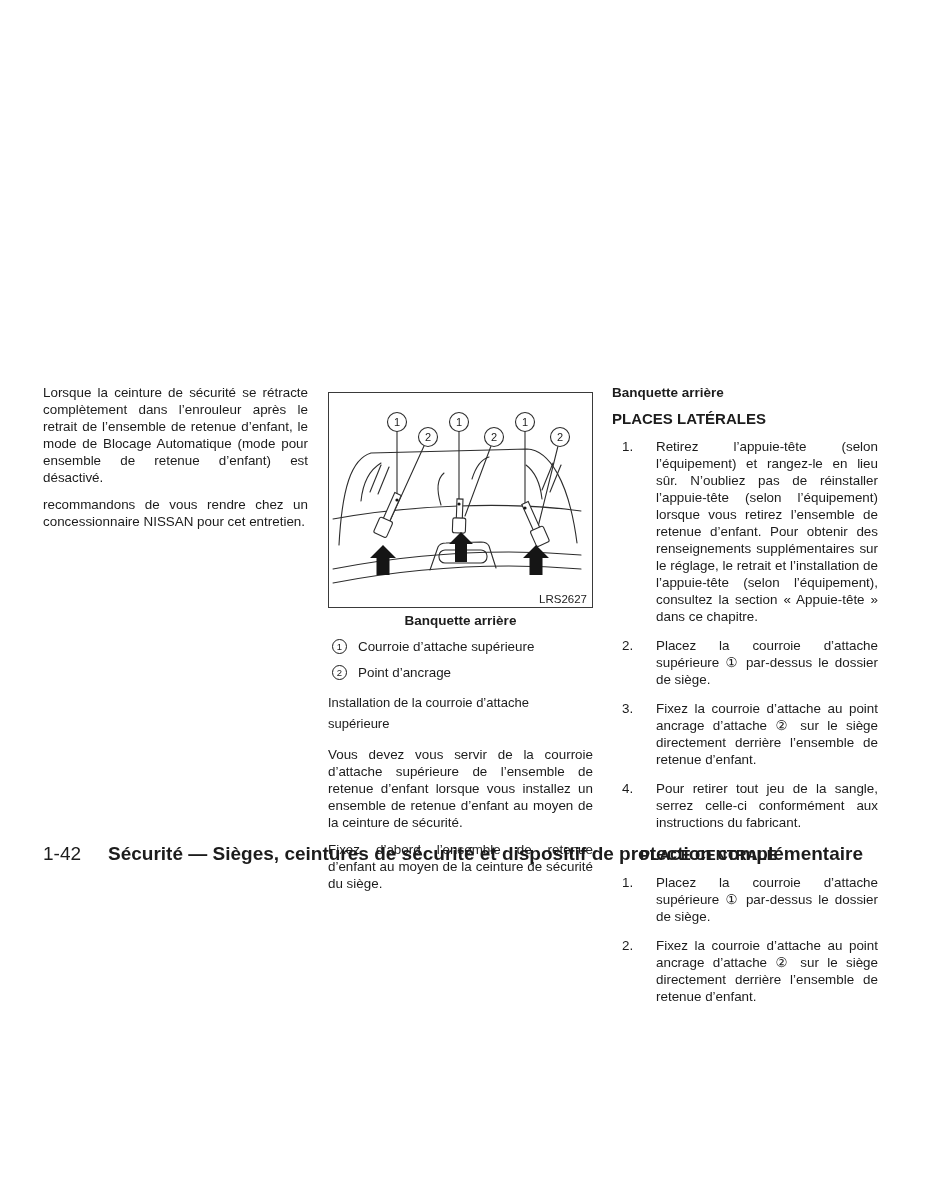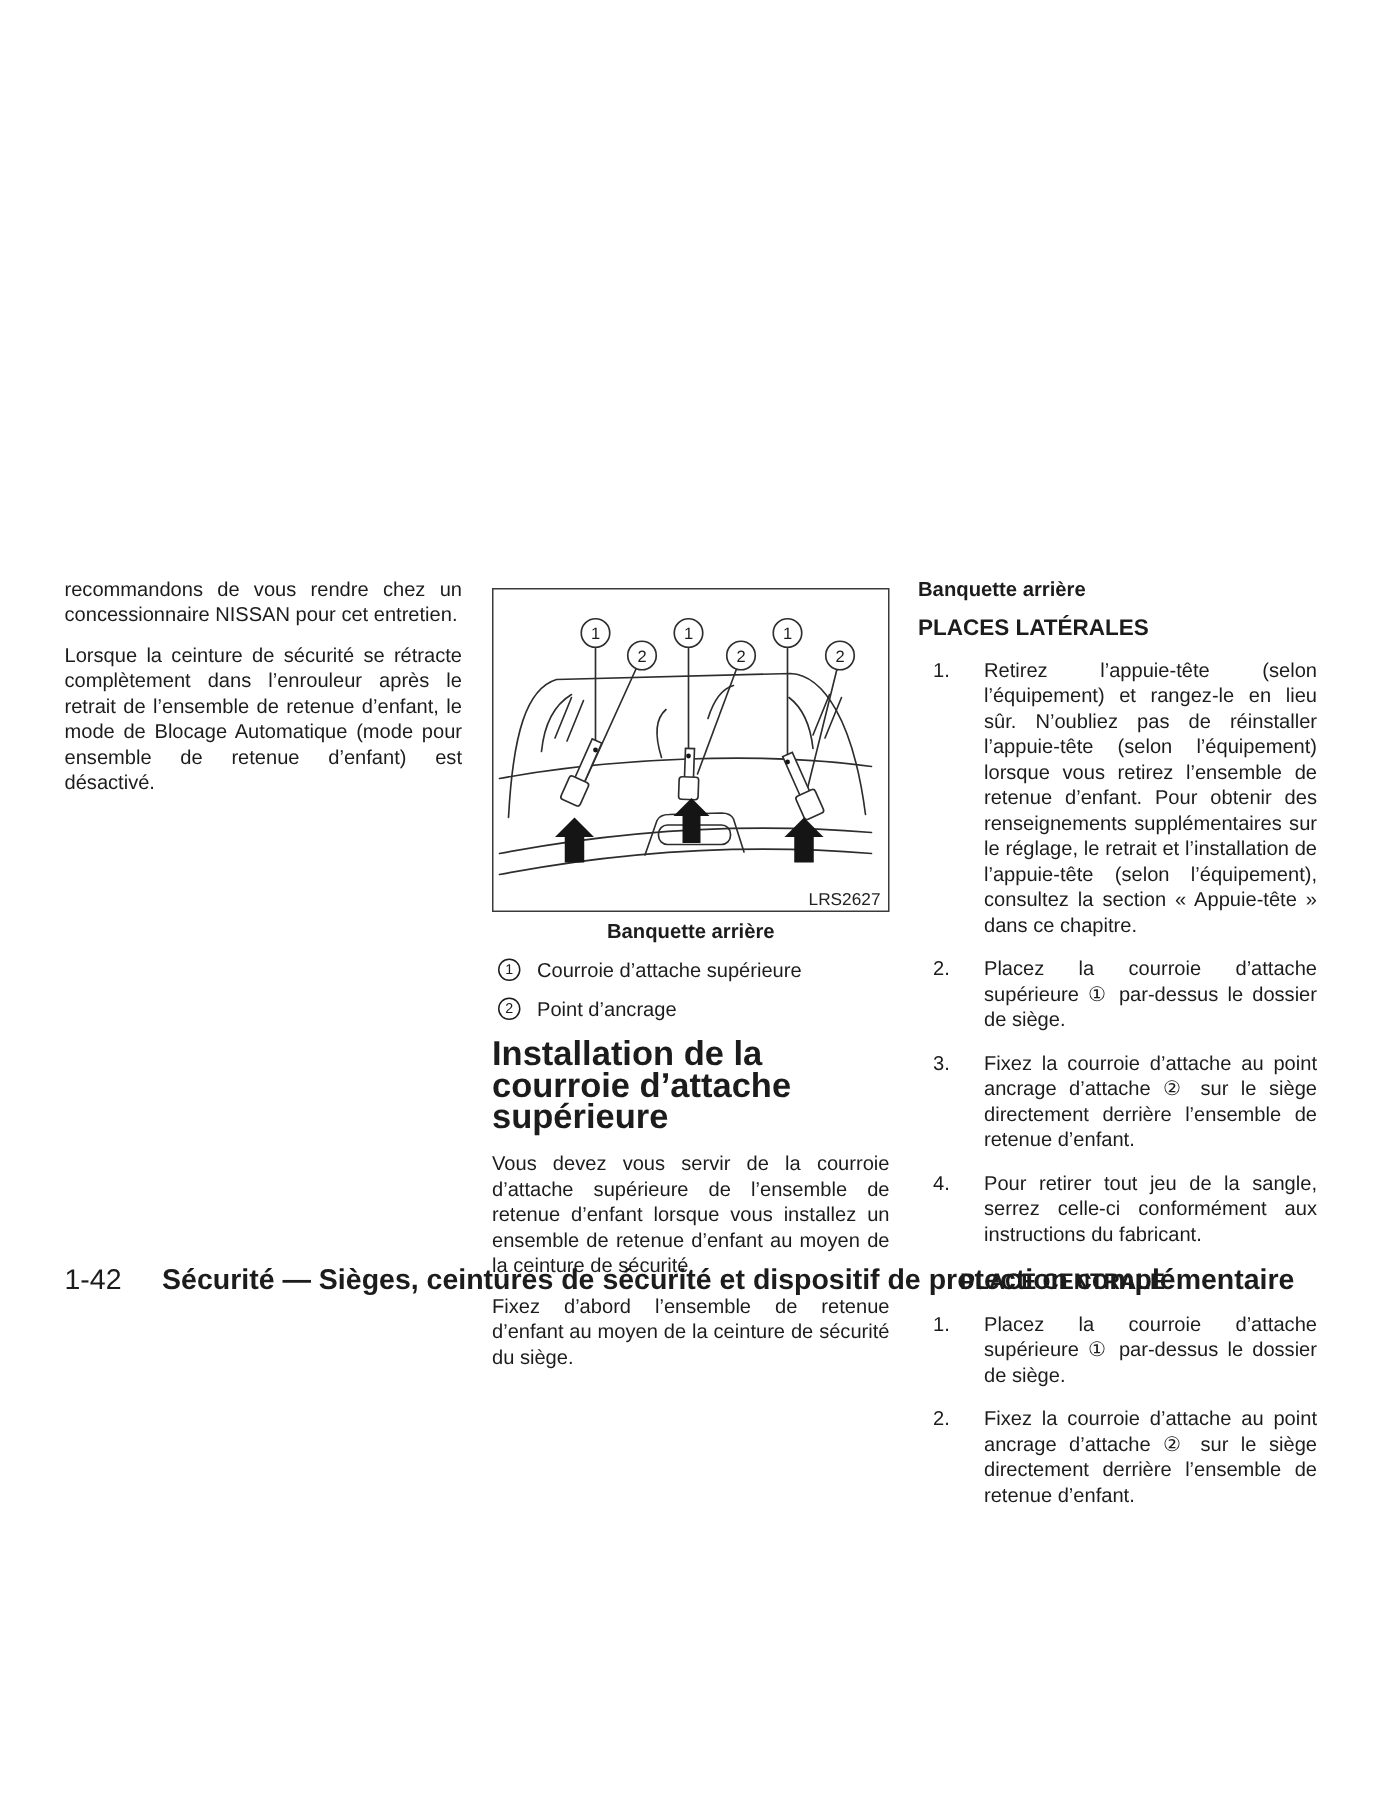--- a/index.html
+++ b/index.html
@@ -20,21 +20,21 @@
   figure { margin:0; }
   .fig-frame { width:263px; height:214px; border:1px solid #3a3a3a; background:#fff; }
   figcaption { text-align:center; font-weight:bold; font-size:13.5px; margin-top:4px; }
   .legend { list-style:none; margin:9px 0 0 0; padding:0 0 0 4px; }
   .legend li { display:flex; align-items:flex-start; gap:11px; margin-bottom:9px; }
   .cnum {
     display:inline-flex; align-items:center; justify-content:center; flex:none;
     width:13px; height:13px; border:1.2px solid #1c1c1c; border-radius:50%;
     font-size:9.5px; line-height:1; margin-top:1px;
   }
-  .mid-head { font-size:23px; font-weight:700; line-height:21px; margin:11px 0 12px 0; }
+  .mid-head { font-size:13px; font-weight:400; line-height:21px; margin:11px 0 12px 0; }
 
   
   .col-right { left:612px; top:384px; width:266px; }
   .head-sm { font-size:13.5px; font-weight:bold; margin:0 0 9px 0; }
   .head-caps { font-size:15px; font-weight:bold; margin:0 0 11px 0; }
   .sec2 { margin-top:15px;padding-left:28px; }
   .oli { display:flex; padding-left:10px; margin-bottom:12px; }
   .oli .num { flex:none; width:18px; }
   .oli .txt { flex:1; }
 
@@ -50,22 +50,22 @@
   .blk { fill:#151515; stroke:none; }
   .ctxt { font-family:"Liberation Sans", sans-serif; font-size:11px; fill:#1c1c1c; }
   .code { font-family:"Liberation Sans", sans-serif; font-size:11.5px; fill:#222; }
 </style>
 </head>
 <body>
 
 <div class="page">
 
   <div class="col col-left">
+    <p class="jst">Lorsque la ceinture de sécurité se rétracte complètement dans l’enrouleur après le retrait de l’ensemble de retenue d’enfant, le mode de Blocage Automatique (mode pour ensemble de retenue d’enfant) est désactivé.</p>
     <p class="jst indent">recommandons de vous rendre chez un concessionnaire NISSAN pour cet entretien.</p>
-    <p class="jst">Lorsque la ceinture de sécurité se rétracte complètement dans l’enrouleur après le retrait de l’ensemble de retenue d’enfant, le mode de Blocage Automatique (mode pour ensemble de retenue d’enfant) est désactivé.</p>
   </div>
 
   <div class="col col-mid">
     <figure>
       <div class="fig-frame">
         <svg width="263" height="214" viewBox="0 0 263 214">
 
           <g>
             <path class="ln" d="M 10,152 C 13,96 22,66 42,60 L 198,56 C 220,57 240,88 248,150"></path>
             <path class="ln" d="M 4,126 C 80,112 180,108 252,118"></path>

